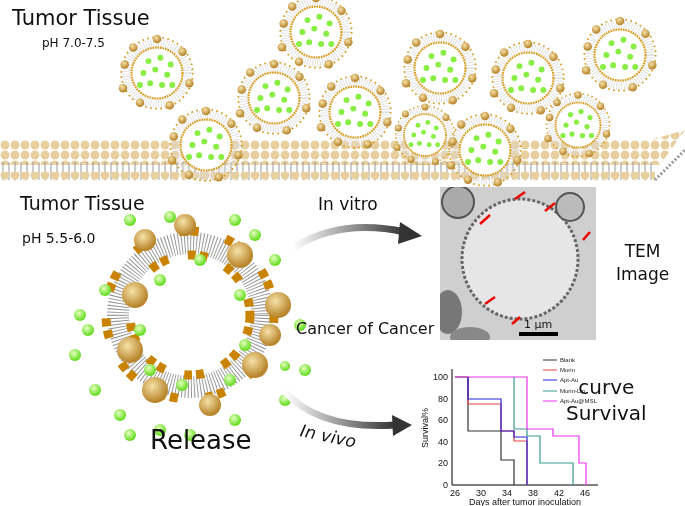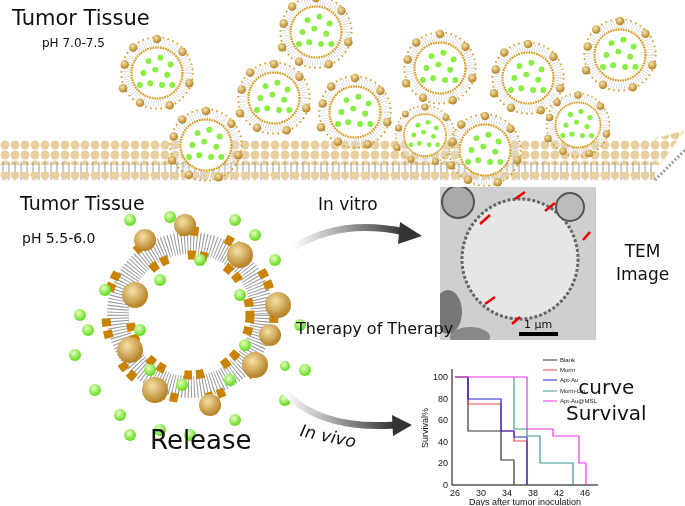--- a/index.html
+++ b/index.html
@@ -215,21 +215,21 @@
     </g>
   </svg>
 </div>
 
 <div class="abs label title-normal">Tumor Tissue</div>
 <div class="abs label ph-normal">pH 7.0-7.5</div>
 <div class="abs label title-tumor">Tumor Tissue</div>
 <div class="abs label ph-tumor">pH 5.5-6.0</div>
 <div class="abs label invitro">In vitro</div>
 <div class="abs label invivo">In vivo</div>
-<div class="abs label therapy">Therapy of Therapy</div>
+<div class="abs label therapy">Cancer of Cancer</div>
 <div class="abs label release">Release</div>
 <div class="abs label tem-label">
   <div>TEM</div>
   <div>Image</div>
 </div>
 <div class="abs label surv-label">
   <div>curve</div>
   <div>Survival</div>
 </div>
 

